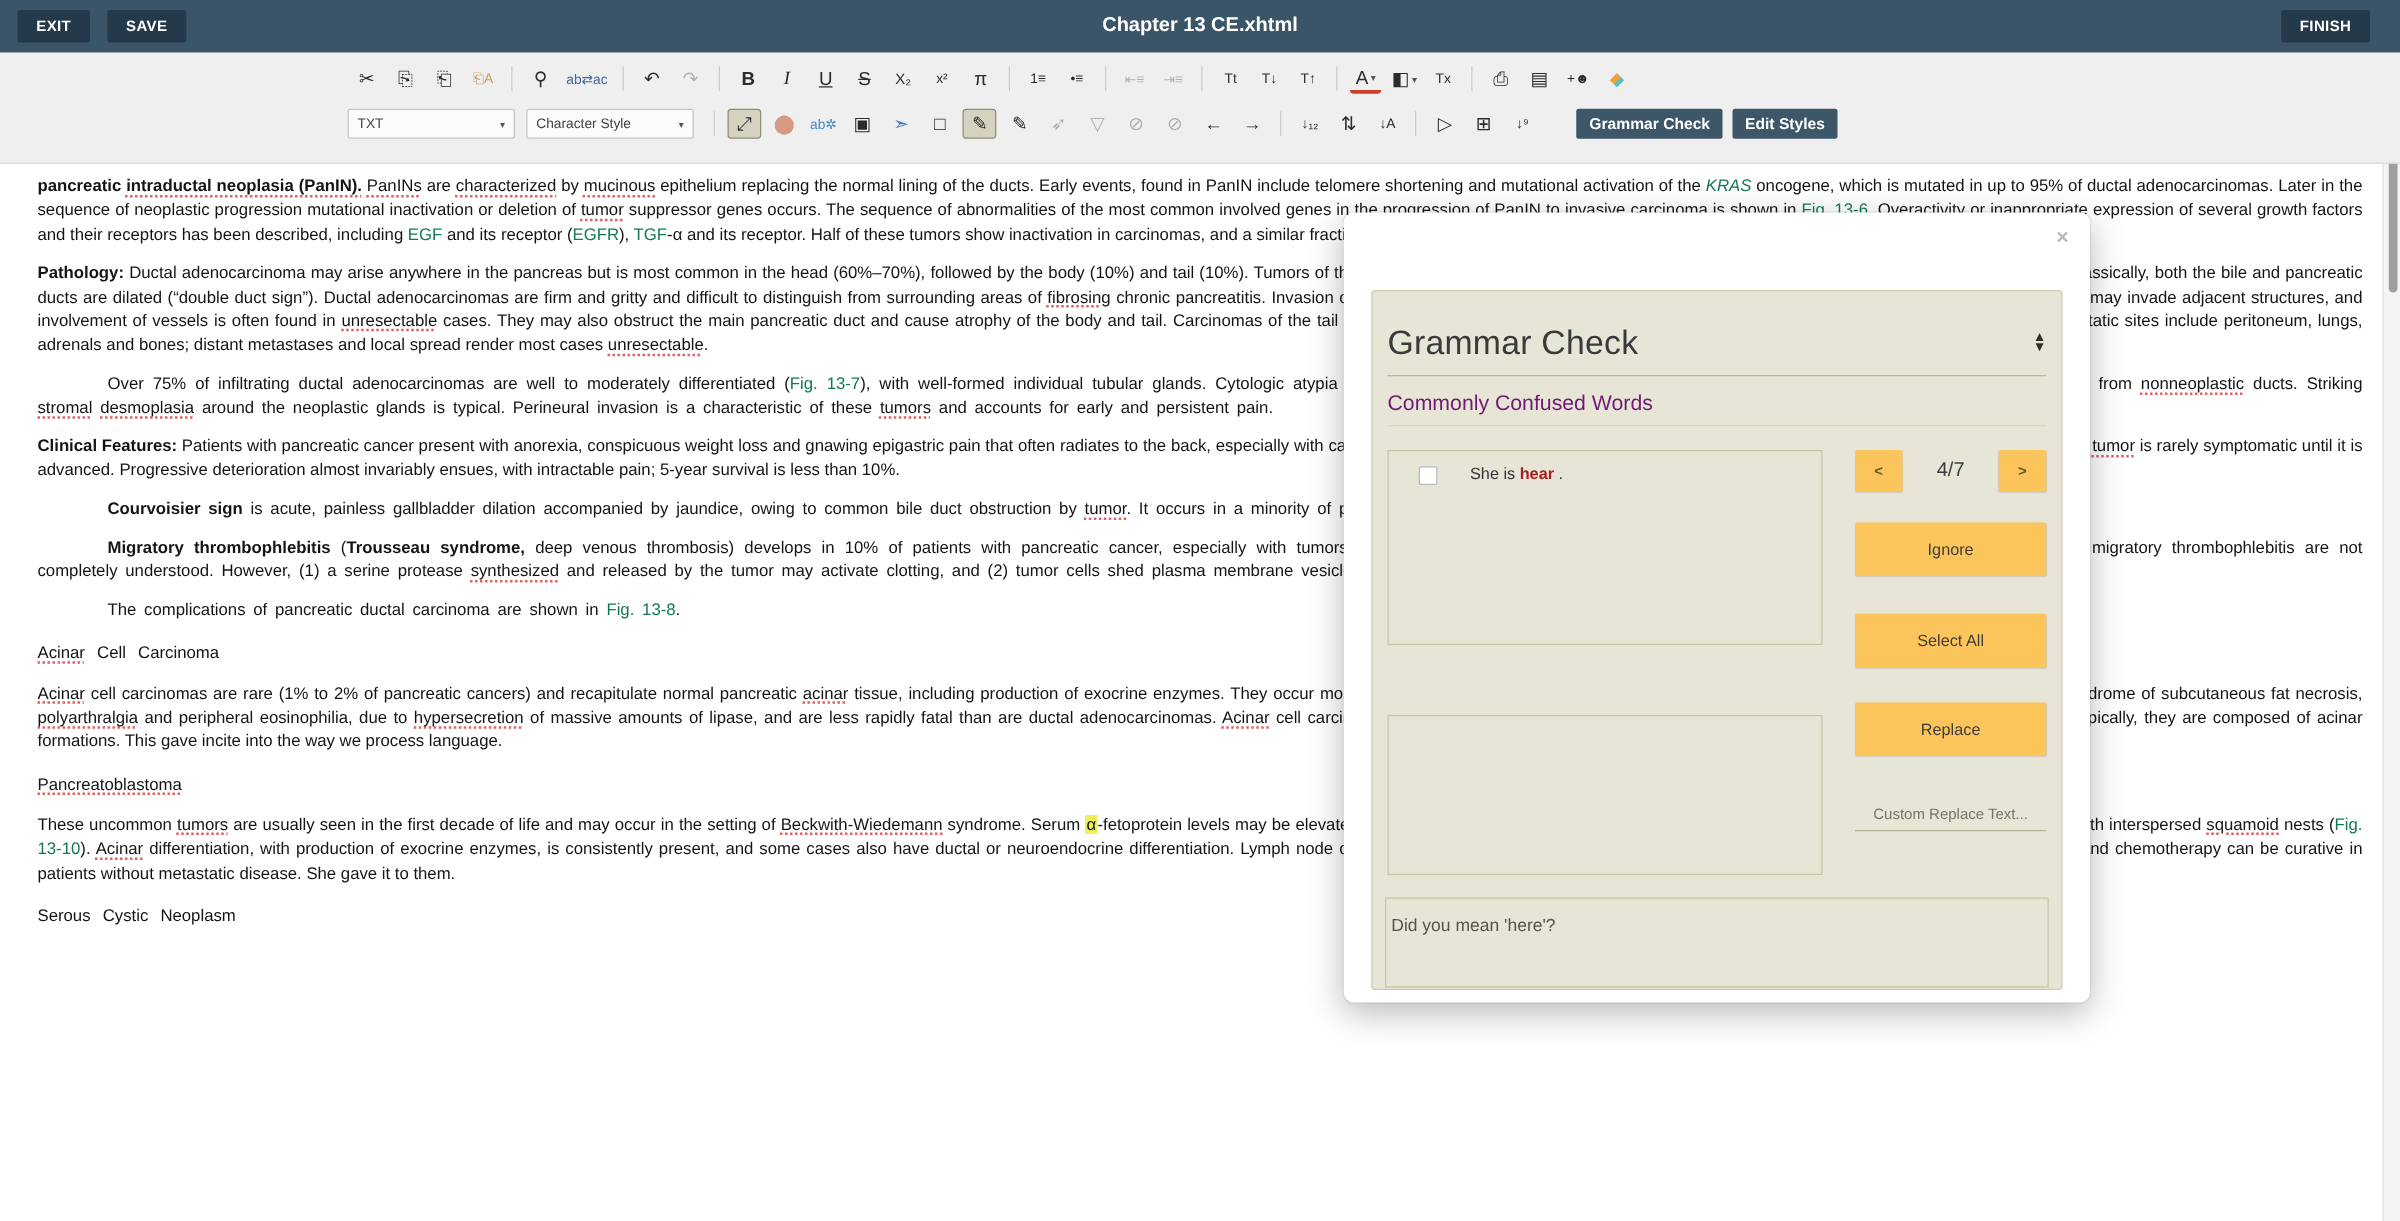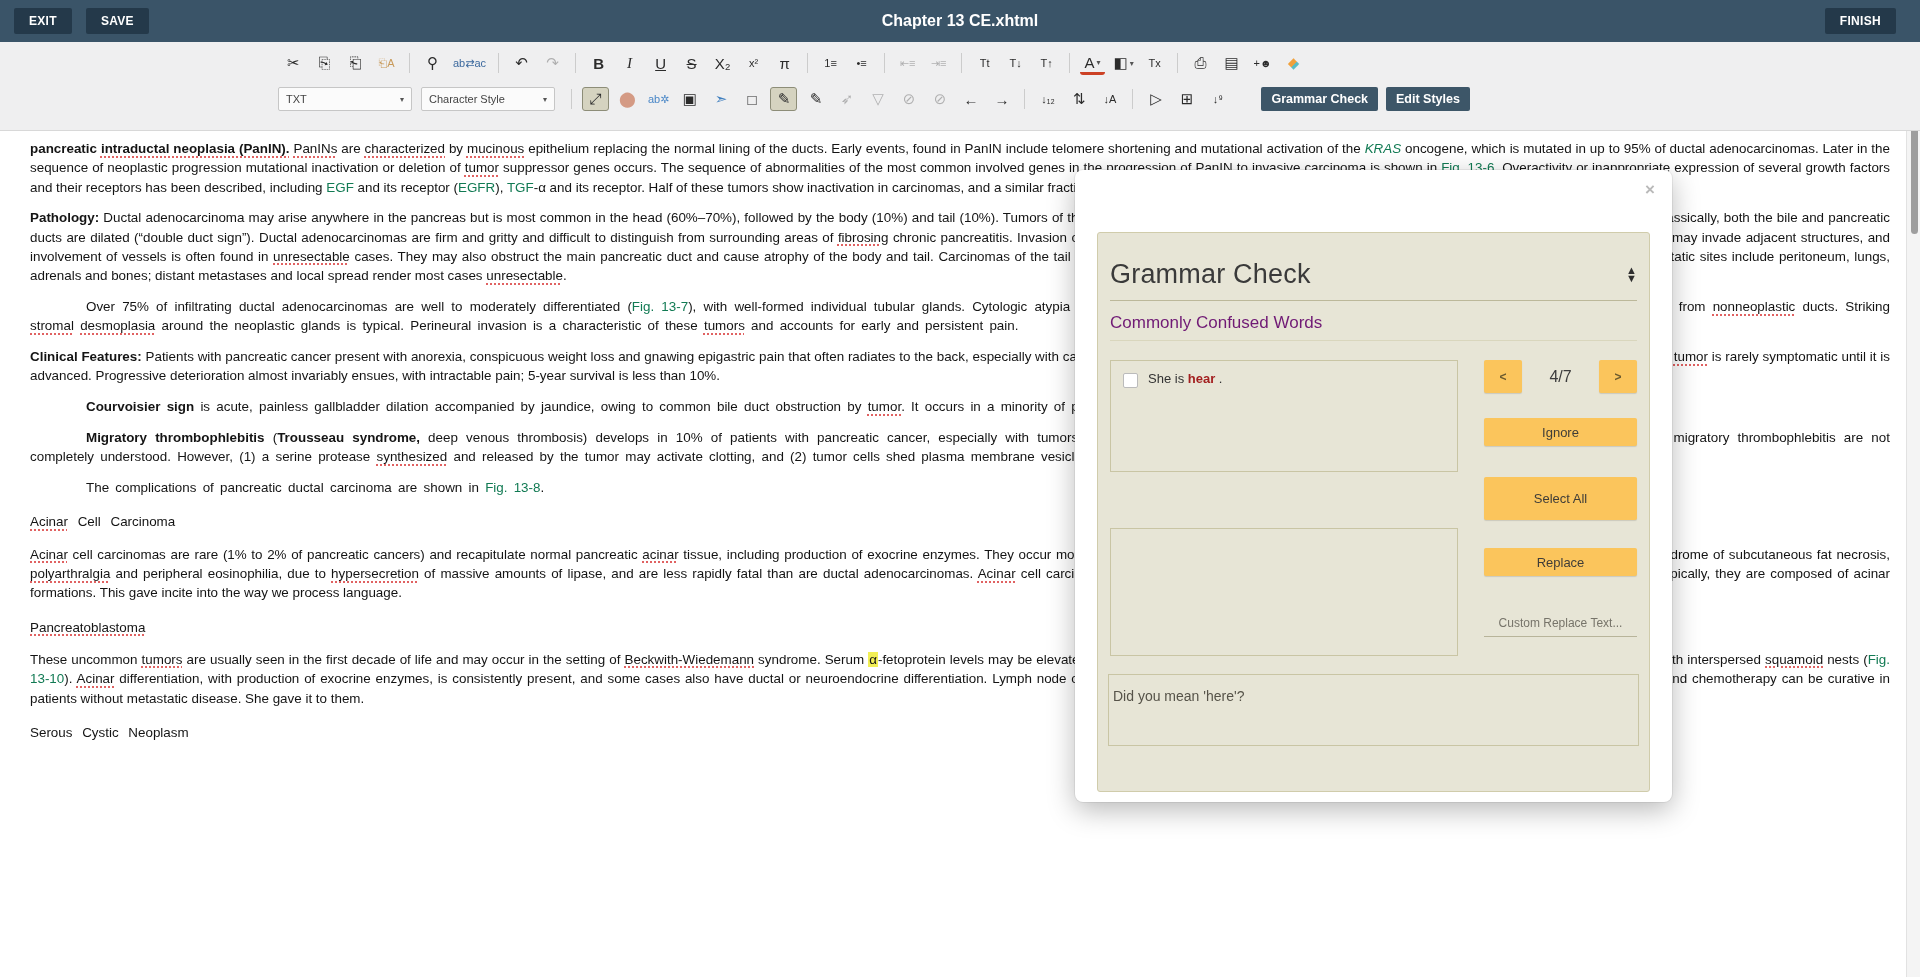--- a/index.html
+++ b/index.html
@@ -56,29 +56,29 @@
   .panel{position:absolute;left:22px;right:22px;top:62px;bottom:10px;background:#e7e5d6;border:1px solid #d0ccab;
     border-radius:3px;padding:0 10px;box-sizing:border-box;}
   .ttl-row{display:flex;justify-content:space-between;align-items:center;margin:26px 2px 0;padding-bottom:10px;
     border-bottom:1px solid #bcb89a;}
   .ttl{font-size:27px;font-weight:400;color:#3a3a3a;letter-spacing:.2px;margin:0;}
   .spin{display:flex;flex-direction:column;line-height:.72;font-size:11px;color:#2e2e2e;cursor:pointer;text-align:center;}
   .subttl{font-size:17px;color:#701a75;margin:12px 2px 0;padding-bottom:7px;border-bottom:1px solid #d9d6bd;}
   .grid{display:flex;justify-content:space-between;margin-top:19px;padding:0 2px;}
   .leftcol{width:348px;}
   .rightcol{width:153px;display:flex;flex-direction:column;}
-  .sent-box{border:1px solid #c9c5a4;height:112px;box-sizing:border-box;padding:10px 12px;display:flex;
-    align-items:flex-start;gap:10px;}
+  .sent-box{border:1px solid #c9c5a4;height:156px;box-sizing:border-box;padding:10px 24px;display:flex;
+    align-items:flex-start;gap:26px;}
   .cb{width:13px;height:13px;background:#fff;border:1px solid #bbb;border-radius:2px;margin-top:2px;flex:none;cursor:pointer;}
   .sent{font-size:13px;color:#333;}
   .err{color:#a32020;font-weight:bold;}
   .repl-box{border:1px solid #c9c5a4;height:128px;margin-top:56px;box-sizing:border-box;}
   .nav{display:flex;align-items:center;}
   .obtn{background:#fbc55c;border:none;border-radius:2px;color:#3f3d38;font-size:13px;cursor:pointer;
-    width:100%;height:28px;font-family:inherit;box-shadow:0 1px 1px rgba(0,0,0,.12);}
+    width:100%;height:42px;font-family:inherit;box-shadow:0 1px 1px rgba(0,0,0,.12);}
   .navbtn{width:38px;height:33px;flex:none;font-size:12px;font-weight:bold;color:#6b5a2e;}
   .counter{flex:1;text-align:center;font-size:16px;color:#3c3c3c;}
   .btn-ignore{margin-top:25px;}
   .btn-select{margin-top:31px;height:43px;}
   .btn-replace{margin-top:28px;}
   .custom{margin-top:40px;text-align:center;font-size:12px;color:#77746a;border-bottom:1px solid #b8b49a;
     padding-bottom:6px;cursor:text;}
   .suggest{margin-top:18px;border:1px solid #c9c5a4;height:72px;box-sizing:border-box;padding:13px 4px;
     font-size:14px;color:#565349;}
 </style>
@@ -102,21 +102,21 @@
       <span class="tb-icon">⚲</span>
       <span class="tb-icon" style="font-size: 11px; color: rgb(61, 106, 158);">ab⇄ac</span>
       <span class="sep"></span>
       <span class="tb-icon">↶</span>
       <span class="tb-icon dis">↷</span>
       <span class="sep"></span>
       <span class="tb-icon gb">B</span>
       <span class="tb-icon gi">I</span>
       <span class="tb-icon gu">U</span>
       <span class="tb-icon gs">S</span>
-      <span class="tb-icon" style="font-size: 15px;">X₂</span>
+      <span class="tb-icon" style="font-size: 12px;">X₂</span>
       <span class="tb-icon" style="font-size: 11px;">x²</span>
       <span class="tb-icon">π</span>
       <span class="sep"></span>
       <span class="tb-icon" style="font-size: 11px;">1≡</span>
       <span class="tb-icon" style="font-size: 11px;">•≡</span>
       <span class="sep"></span>
       <span class="tb-icon dis" style="font-size: 11px;">⇤≡</span>
       <span class="tb-icon dis" style="font-size: 11px;">⇥≡</span>
       <span class="sep"></span>
       <span class="tb-icon" style="font-size: 11px;">Tt</span>

